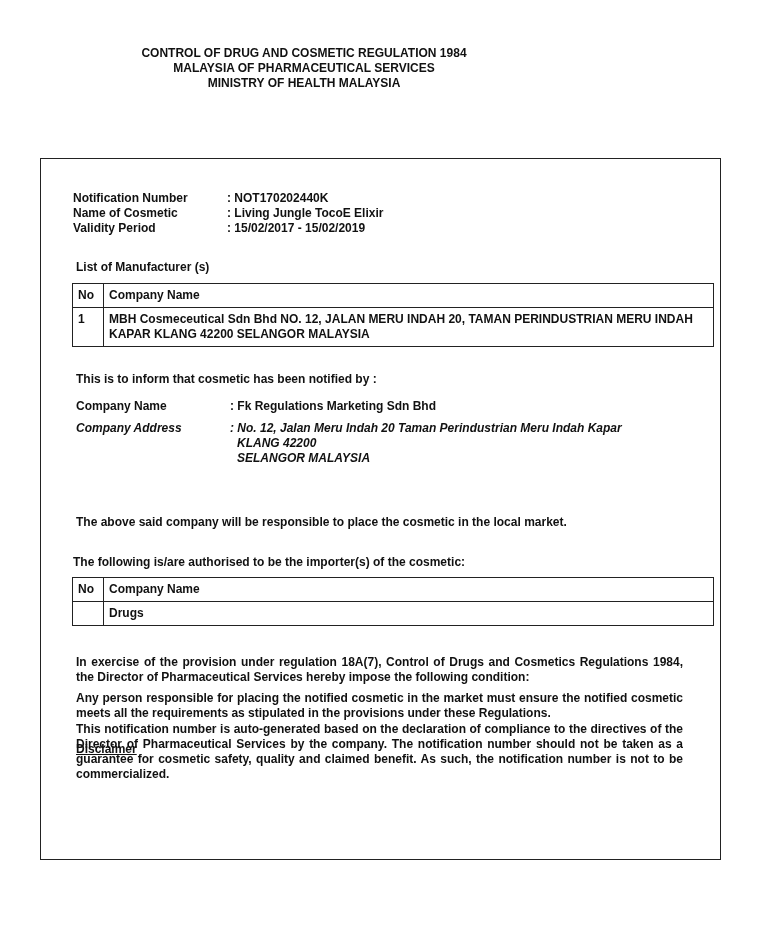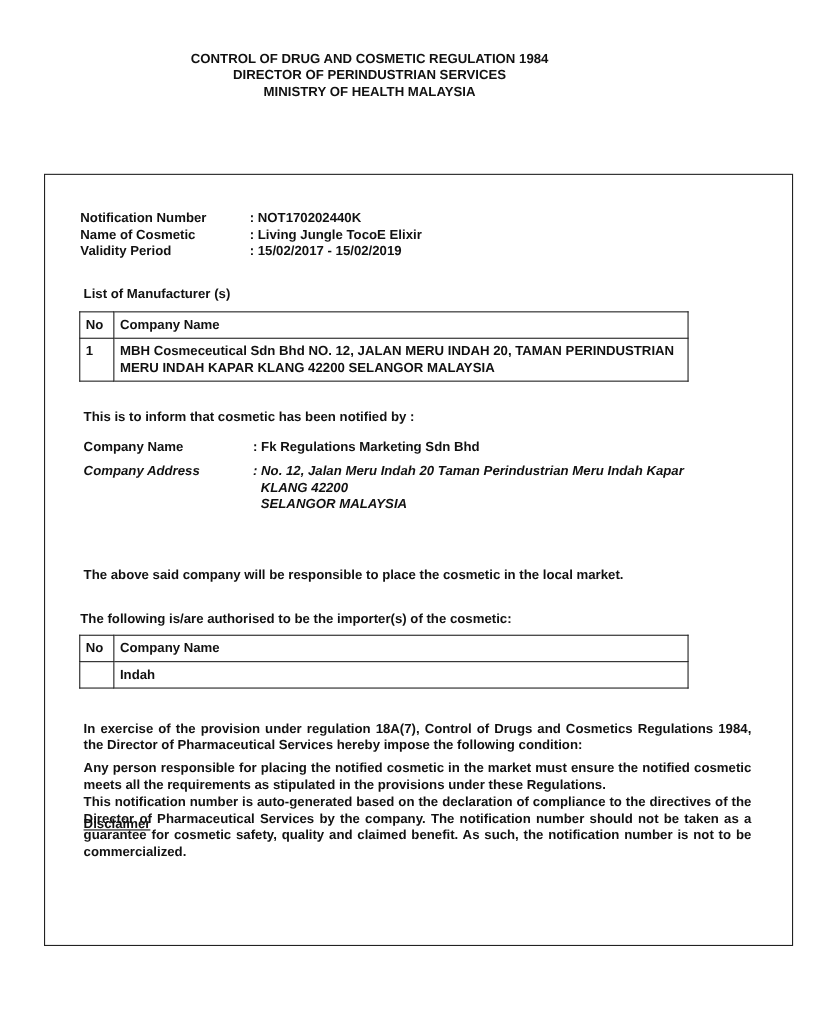--- a/index.html
+++ b/index.html
@@ -1,47 +1,47 @@
 <!DOCTYPE html>
 <html><head>
 <meta charset="utf-8">
 <style>
   html, body { margin: 0; padding: 0; background: #ffffff; }
   body {
     width: 762px; height: 938px; position: relative; overflow: hidden;
     font-family: "Liberation Sans", sans-serif; color: #111; font-weight: bold;
     font-size: 12px;
   }
-  .header { position: absolute; top: 46px; left: 0; width: 608px; text-align: center; line-height: 15px; font-size: 12px; margin-left: 32px; }
+  .header { position: absolute; top: 46px; left: 0; width: 608px; text-align: center; line-height: 15px; font-size: 12px; }
   .header .title-note { margin-top: 19px; }
   .frame {
     position: absolute; left: 40px; top: 158px; width: 681px; height: 702px;
     border: 1px solid #222; box-sizing: border-box;
   }
   .kv { position: absolute; left: 73px; top: 191px; line-height: 15px; }
   .kv .row { display: flex; }
   .kv .k { width: 154px; }
   .label { position: absolute; }
   table.t {
-    position: absolute; left: 72px; width: 554px; border-collapse: collapse; font-size: 12px;
+    position: absolute; left: 72px; width: 642px; border-collapse: collapse; font-size: 12px;
   }
   table.t td { border: 1px solid #222; padding: 4px 5px; vertical-align: top; line-height: 15px; }
   table.t td.no { width: 20px; }
   .co { position: absolute; left: 76px; line-height: 15px; }
   .co .row { display: flex; }
   .co .k { width: 154px; flex: none; }
   .para { position: absolute; left: 76px; width: 607px; line-height: 15px; text-align: justify; }
   .underline { text-decoration: underline; }
 </style>
 </head>
 <body>
 
 <div class="header">
   <div>CONTROL OF DRUG AND COSMETIC REGULATION 1984</div>
-  <div>DIRECTOR OF PERINDUSTRIAN SERVICES</div>
+  <div>MALAYSIA OF PHARMACEUTICAL SERVICES</div>
   <div>MINISTRY OF HEALTH MALAYSIA</div>
 </div>
 
 <div class="frame"></div>
 
 <div class="kv">
   <div class="row">
     <span class="k">Notification Number</span>
     <span>: NOT170202440K</span>
   </div>
@@ -92,21 +92,21 @@
 <div class="label" style="left:73px; top:555px;">The following is/are authorised to be the importer(s) of the cosmetic:</div>
 
 <table class="t" style="top:577px;">
   <tbody>
       <tr>
     <td class="no">No</td>
     <td>Company Name</td>
   </tr>
   <tr>
     <td class="no"></td>
-    <td>Indah</td>
+    <td>Drugs</td>
   </tr>
 </tbody>
   </table>
 
 <div class="para" style="top:655px;">In exercise of the provision under regulation 18A(7), Control of Drugs and Cosmetics Regulations 1984, the Director of Pharmaceutical Services hereby impose the following condition:</div>
 <div class="para" style="top:691px;">Any person responsible for placing the notified cosmetic in the market must ensure the notified cosmetic meets all the requirements as stipulated in the provisions under these Regulations.</div>
 
 <div class="label underline" style="left:76px; top:742px;text-align:center;">Disclaimer</div>
 <div class="para" style="top:722px;">This notification number is auto-generated based on the declaration of compliance to the directives of the Director of Pharmaceutical Services by the company. The notification number should not be taken as a guarantee for cosmetic safety, quality and claimed benefit. As such, the notification number is not to be commercialized.</div>
 

